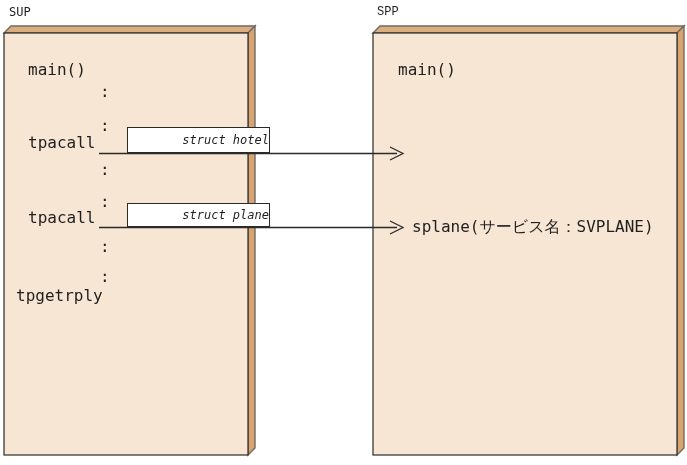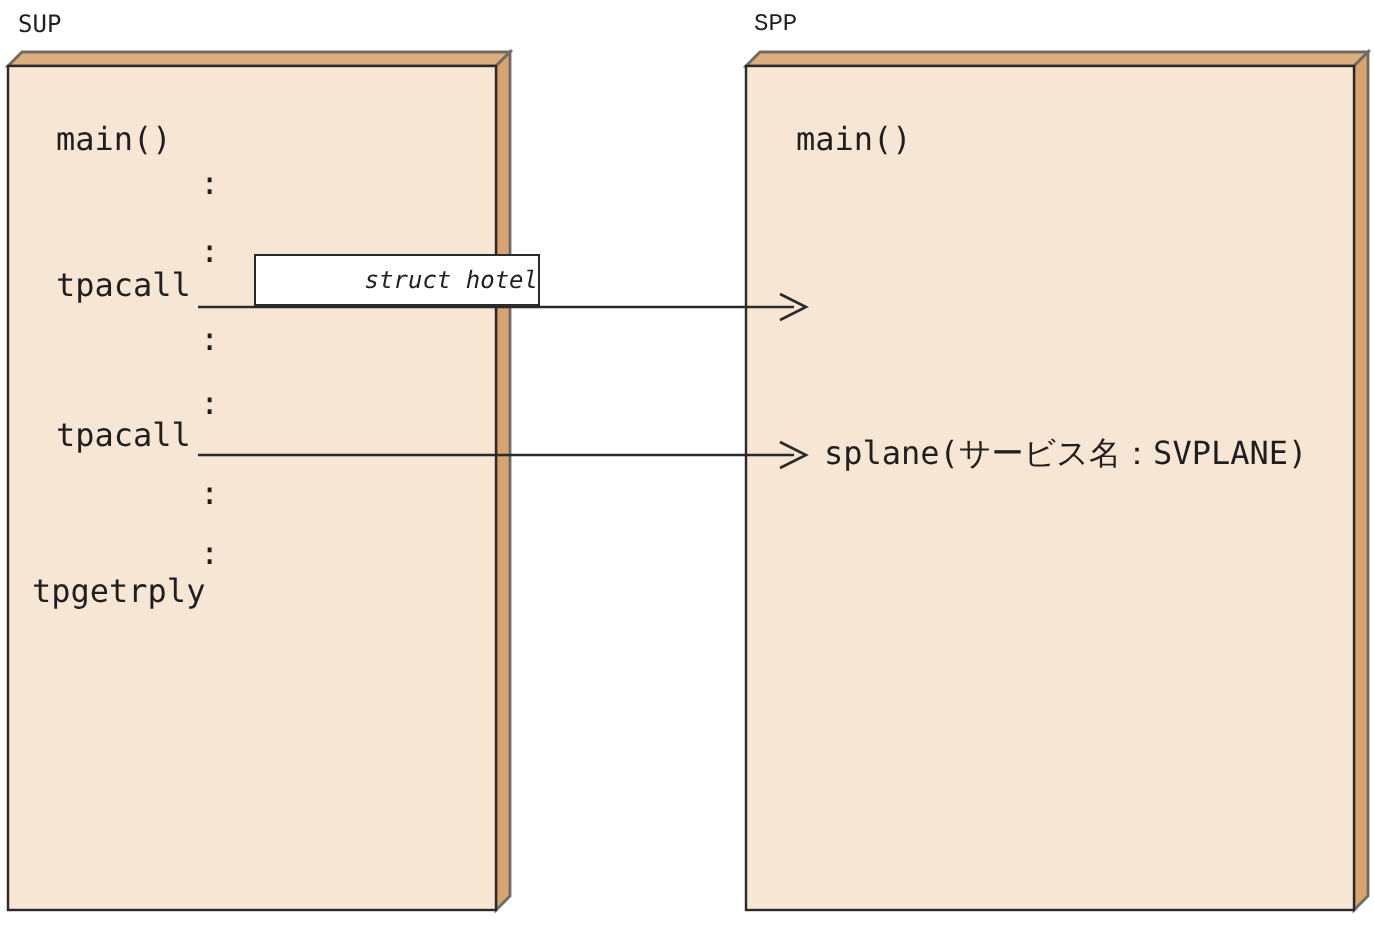--- a/index.html
+++ b/index.html
@@ -76,14 +76,17 @@
   <div class="txt" style="left:100px;top:240px;">:</div>
   <div class="txt" style="left:100px;top:270px;">:</div>
   <div class="txt" style="left:16px;top:289px;">tpgetrply</div>
 
   <div class="txt" style="left:398px;top:63px;">main()</div>
   <div class="txt" style="left:412px;top:220px;">splane(サービス名：SVPLANE)</div>
 
   <div class="label-box" style="left:127px;top:127px;width:143px;height:26px;">
     <span>struct hotel</span>
   </div>
+  <div class="label-box" style="left:127px;top:203px;width:143px;height:24px;">
+    <span>struct plane</span>
+  </div>
 
 </div>
 
 </body></html>

